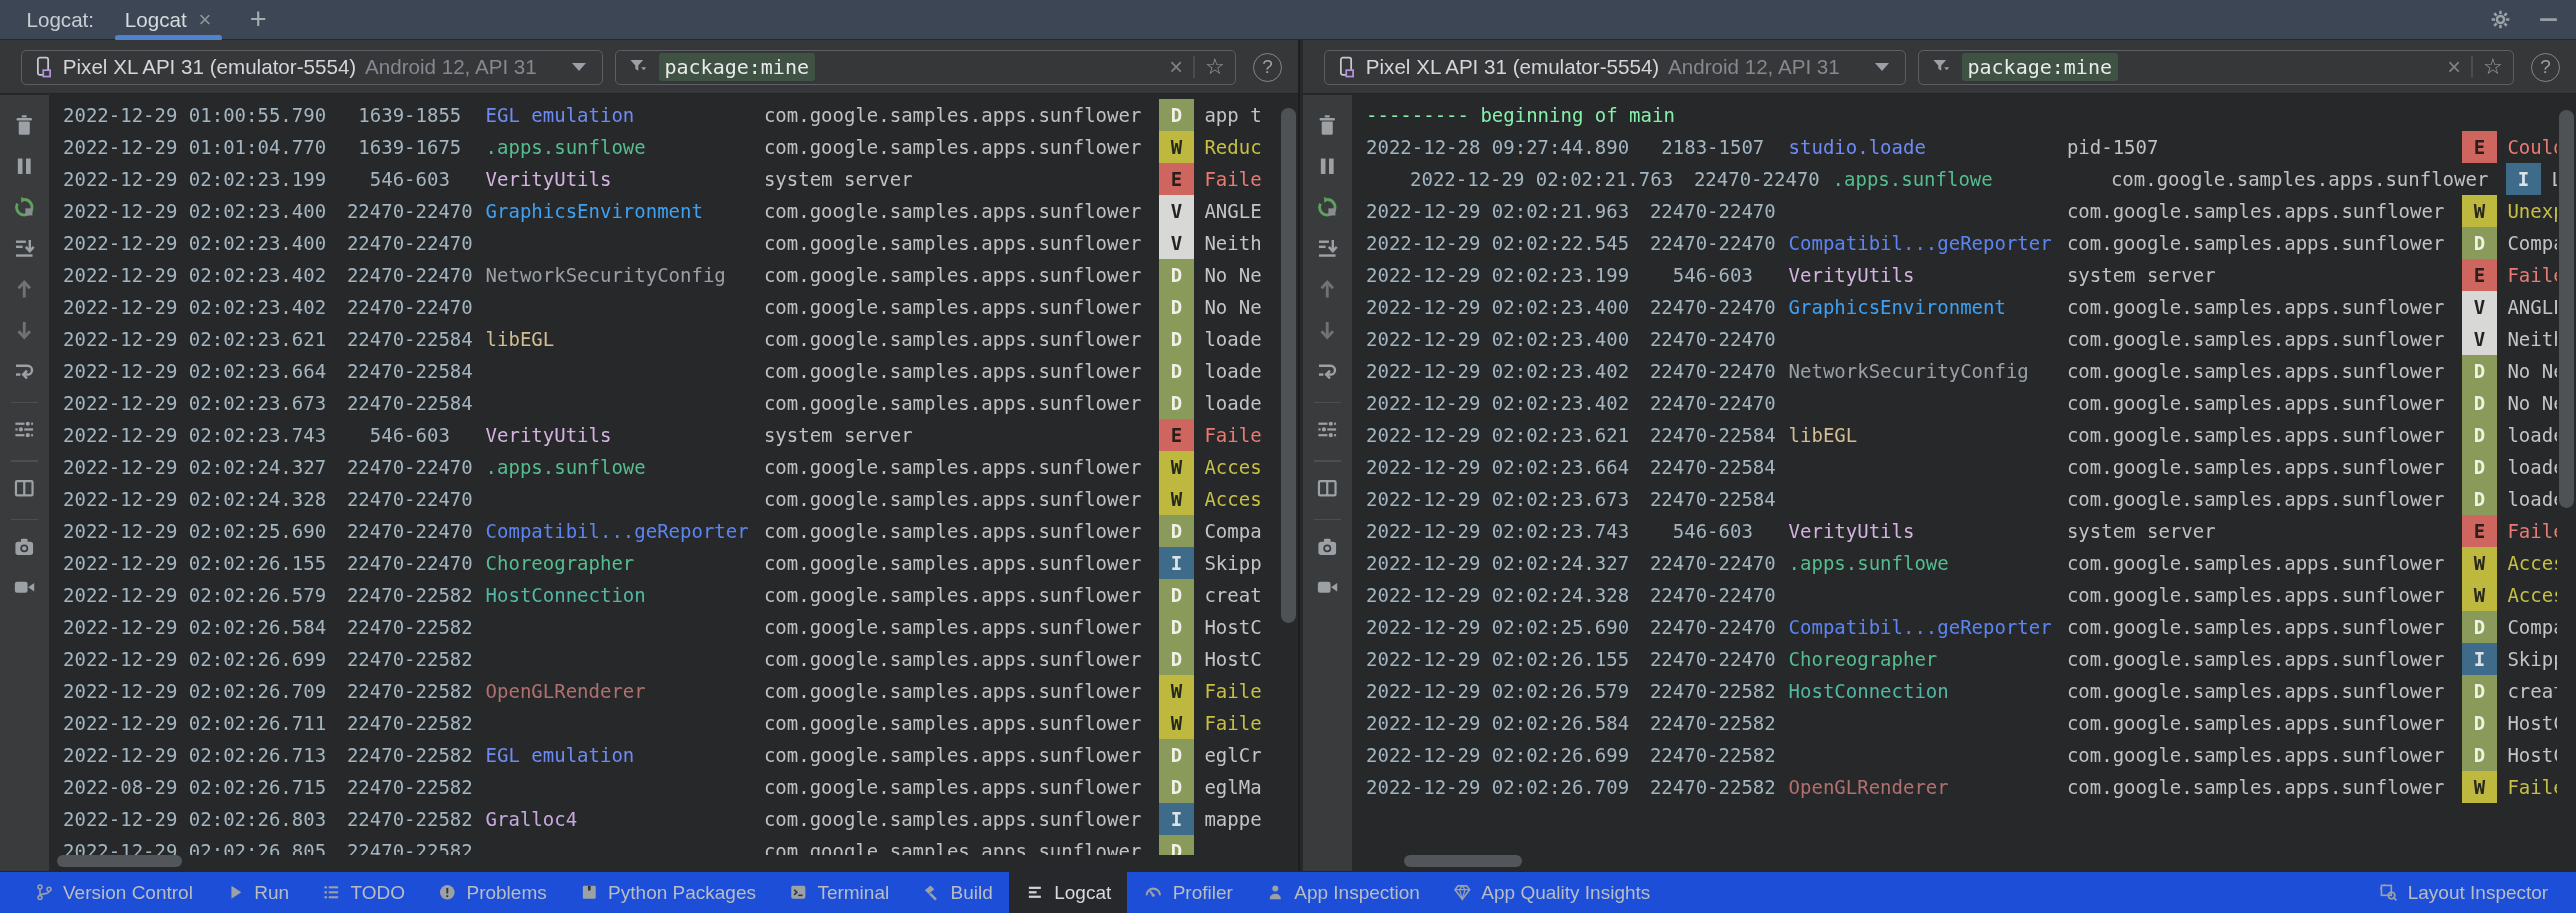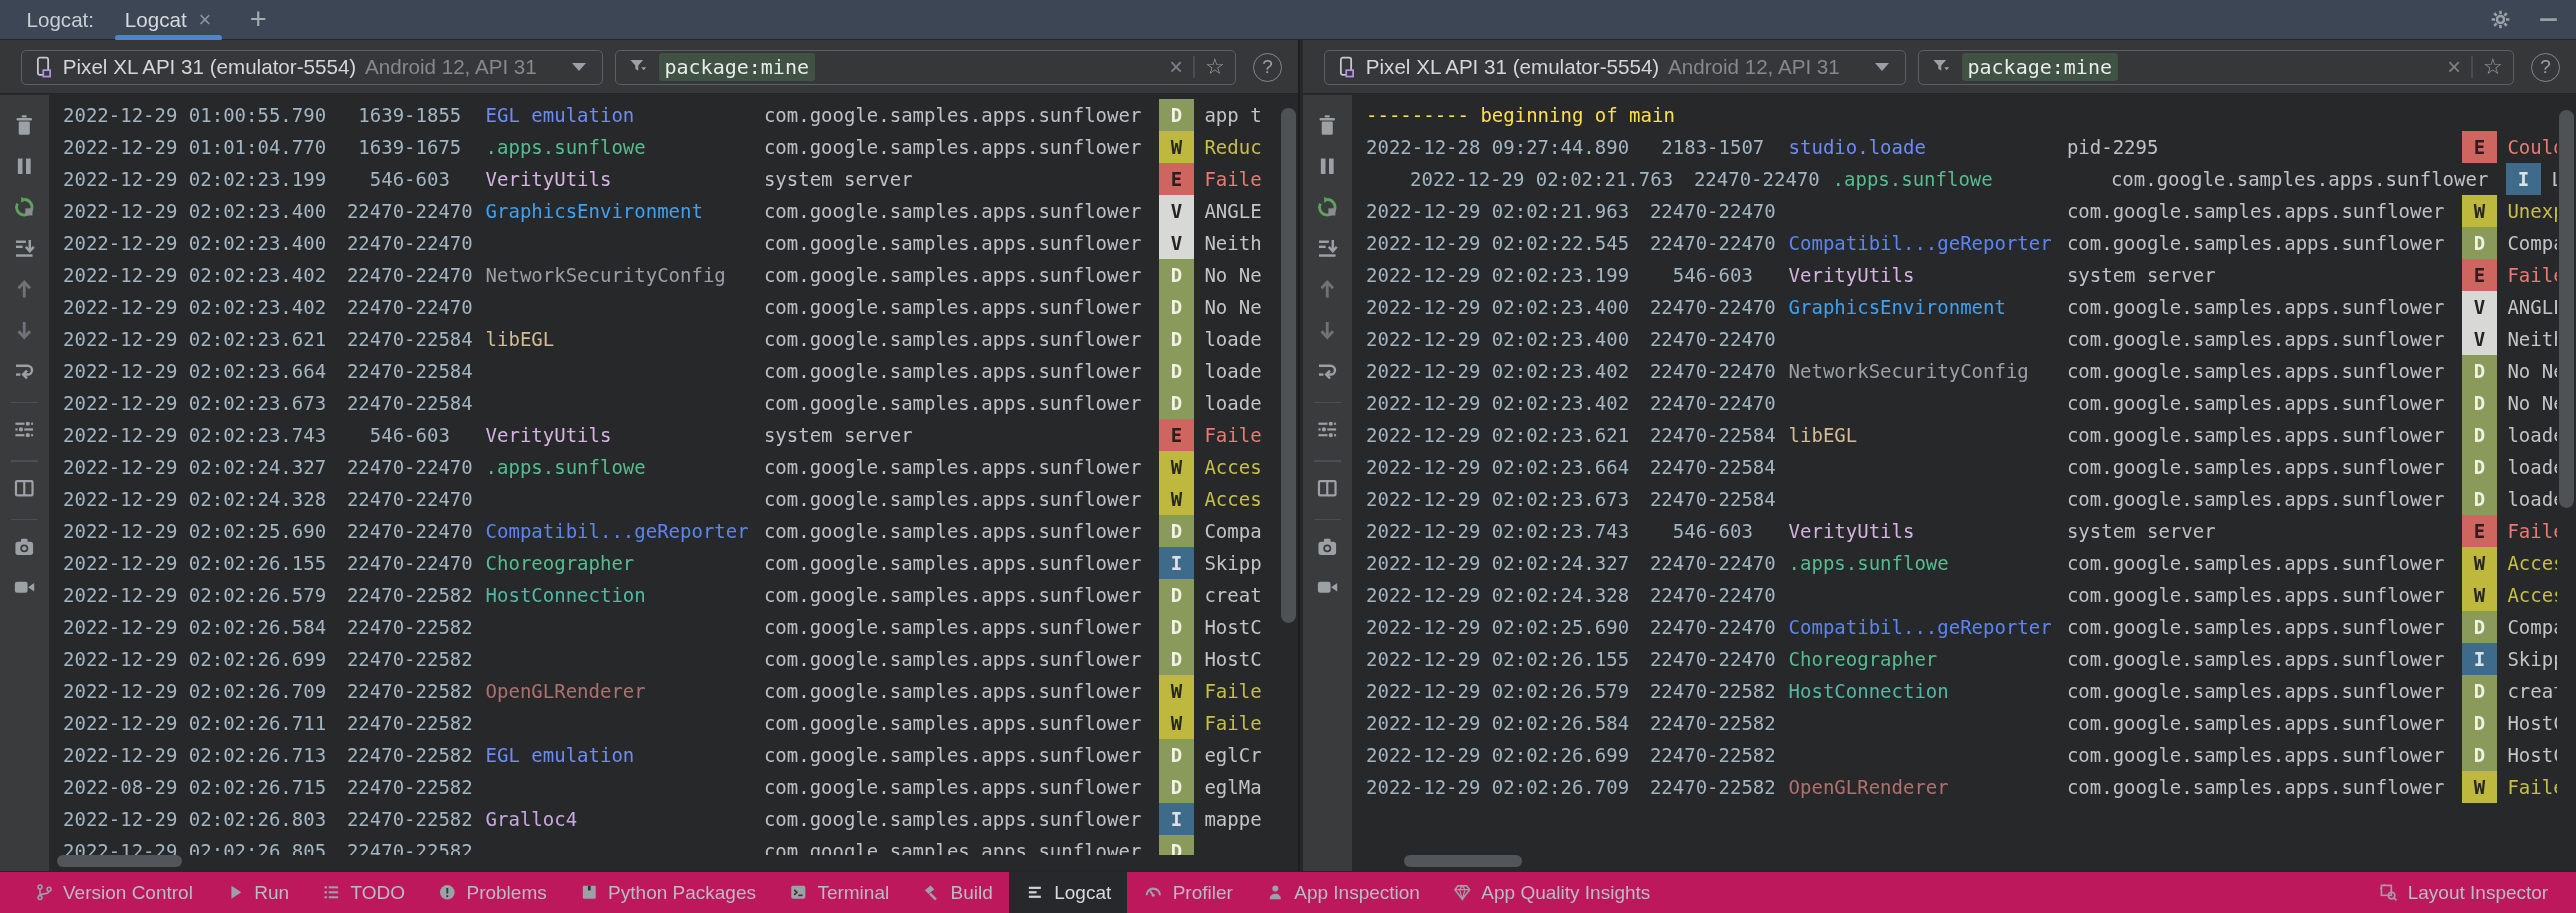--- a/index.html
+++ b/index.html
@@ -64,21 +64,21 @@
   .c-pkg{ width:382px; flex:none; margin-left:10.3px; overflow:hidden; }
   .c-badge{ width:35px; height:32px; flex:none; margin-left:13.2px; display:flex; align-items:center; justify-content:center;
             font-weight:bold; font-size:19px; }
   .c-msg{ flex:1; margin-left:10.3px; overflow:hidden; }
   .c-banner{ margin-left:0; }
 
   .vscroll{ position:absolute; width:14.7px; border-radius:7.4px; background:#56595d; opacity:.85; }
   .hscroll{ position:absolute; height:11.8px; border-radius:5.9px; background:#5a5d61; opacity:.85; }
 
   
-  .statusbar{ position:absolute; left:0; right:0; bottom:0; height:42px; background:#be185d;
+  .statusbar{ position:absolute; left:0; right:0; bottom:0; height:42px; background:#1d4ed8;
               border-top:1.5px solid #242628; display:flex; align-items:center; }
   .sb-left{ display:flex; align-items:center; height:100%; padding-left:17.6px; }
   .sb-right{ margin-left:auto; display:flex; align-items:center; height:100%; padding-right:11.8px; }
   .sb-item{ display:flex; align-items:center; height:100%; padding:0 16px; gap:8.8px; }
   .sb-item.active{ background:#26282b; }
   .sb-label{ font-size:19px; color:#b9bdc2; white-space:nowrap; }
   .sb-item.active .sb-label{ color:#d8dadd; }
   .bicon{ display:flex; color:#9ca1a6; }
   .bicon svg{ width:20.6px; height:20.6px; }
   .sb-item.active .bicon{ color:#cfd2d6; }
@@ -535,27 +535,27 @@
           </div>
           <div class="tool-btn">
             <svg viewBox="0 0 24 24" xmlns="http://www.w3.org/2000/svg">
               <rect x="3.5" y="7" width="11.5" height="10" rx="2" fill="currentColor"></rect>
               <path d="M15.5 12l5.5-3.8v7.6z" fill="currentColor"></path>
             </svg>
           </div>
         </div>
       <div class="rows">
           <div class="log-row">
-            <span class="c-banner" style="color: #fde047;">--------- beginning of main</span>
+            <span class="c-banner" style="color: #86efac;">--------- beginning of main</span>
           </div>
           <div class="log-row">
             <span class="c-ts" style="color: rgb(162, 181, 192);">2022-12-28 09:27:44.890</span>
             <span class="c-pid" style="color: rgb(162, 181, 192);">2183-1507</span>
             <span class="c-tag" style="color: rgb(110, 139, 245);">studio.loade</span>
-            <span class="c-pkg" style="color: rgb(191, 194, 196);">pid-2295</span>
+            <span class="c-pkg" style="color: rgb(191, 194, 196);">pid-1507</span>
             <span class="c-badge" style="background: rgb(207, 101, 95); color: rgb(43, 31, 30);">E</span>
             <span class="c-msg" style="color: rgb(234, 122, 114);">Could</span>
           </div>
           <div class="log-row">
             <span class="c-ts" style="color: rgb(162, 181, 192); margin-left: 44px;">2022-12-29 02:02:21.763</span>
             <span class="c-pid" style="color: rgb(162, 181, 192);">22470-22470</span>
             <span class="c-tag" style="color: rgb(85, 189, 144);">.apps.sunflowe</span>
             <span class="c-pkg" style="color: rgb(191, 194, 196);">com.google.samples.apps.sunflower</span>
             <span class="c-badge" style="background: rgb(62, 107, 137); color: rgb(220, 226, 230);">I</span>
             <span class="c-msg" style="color: rgb(195, 196, 198);">Late-</span>

